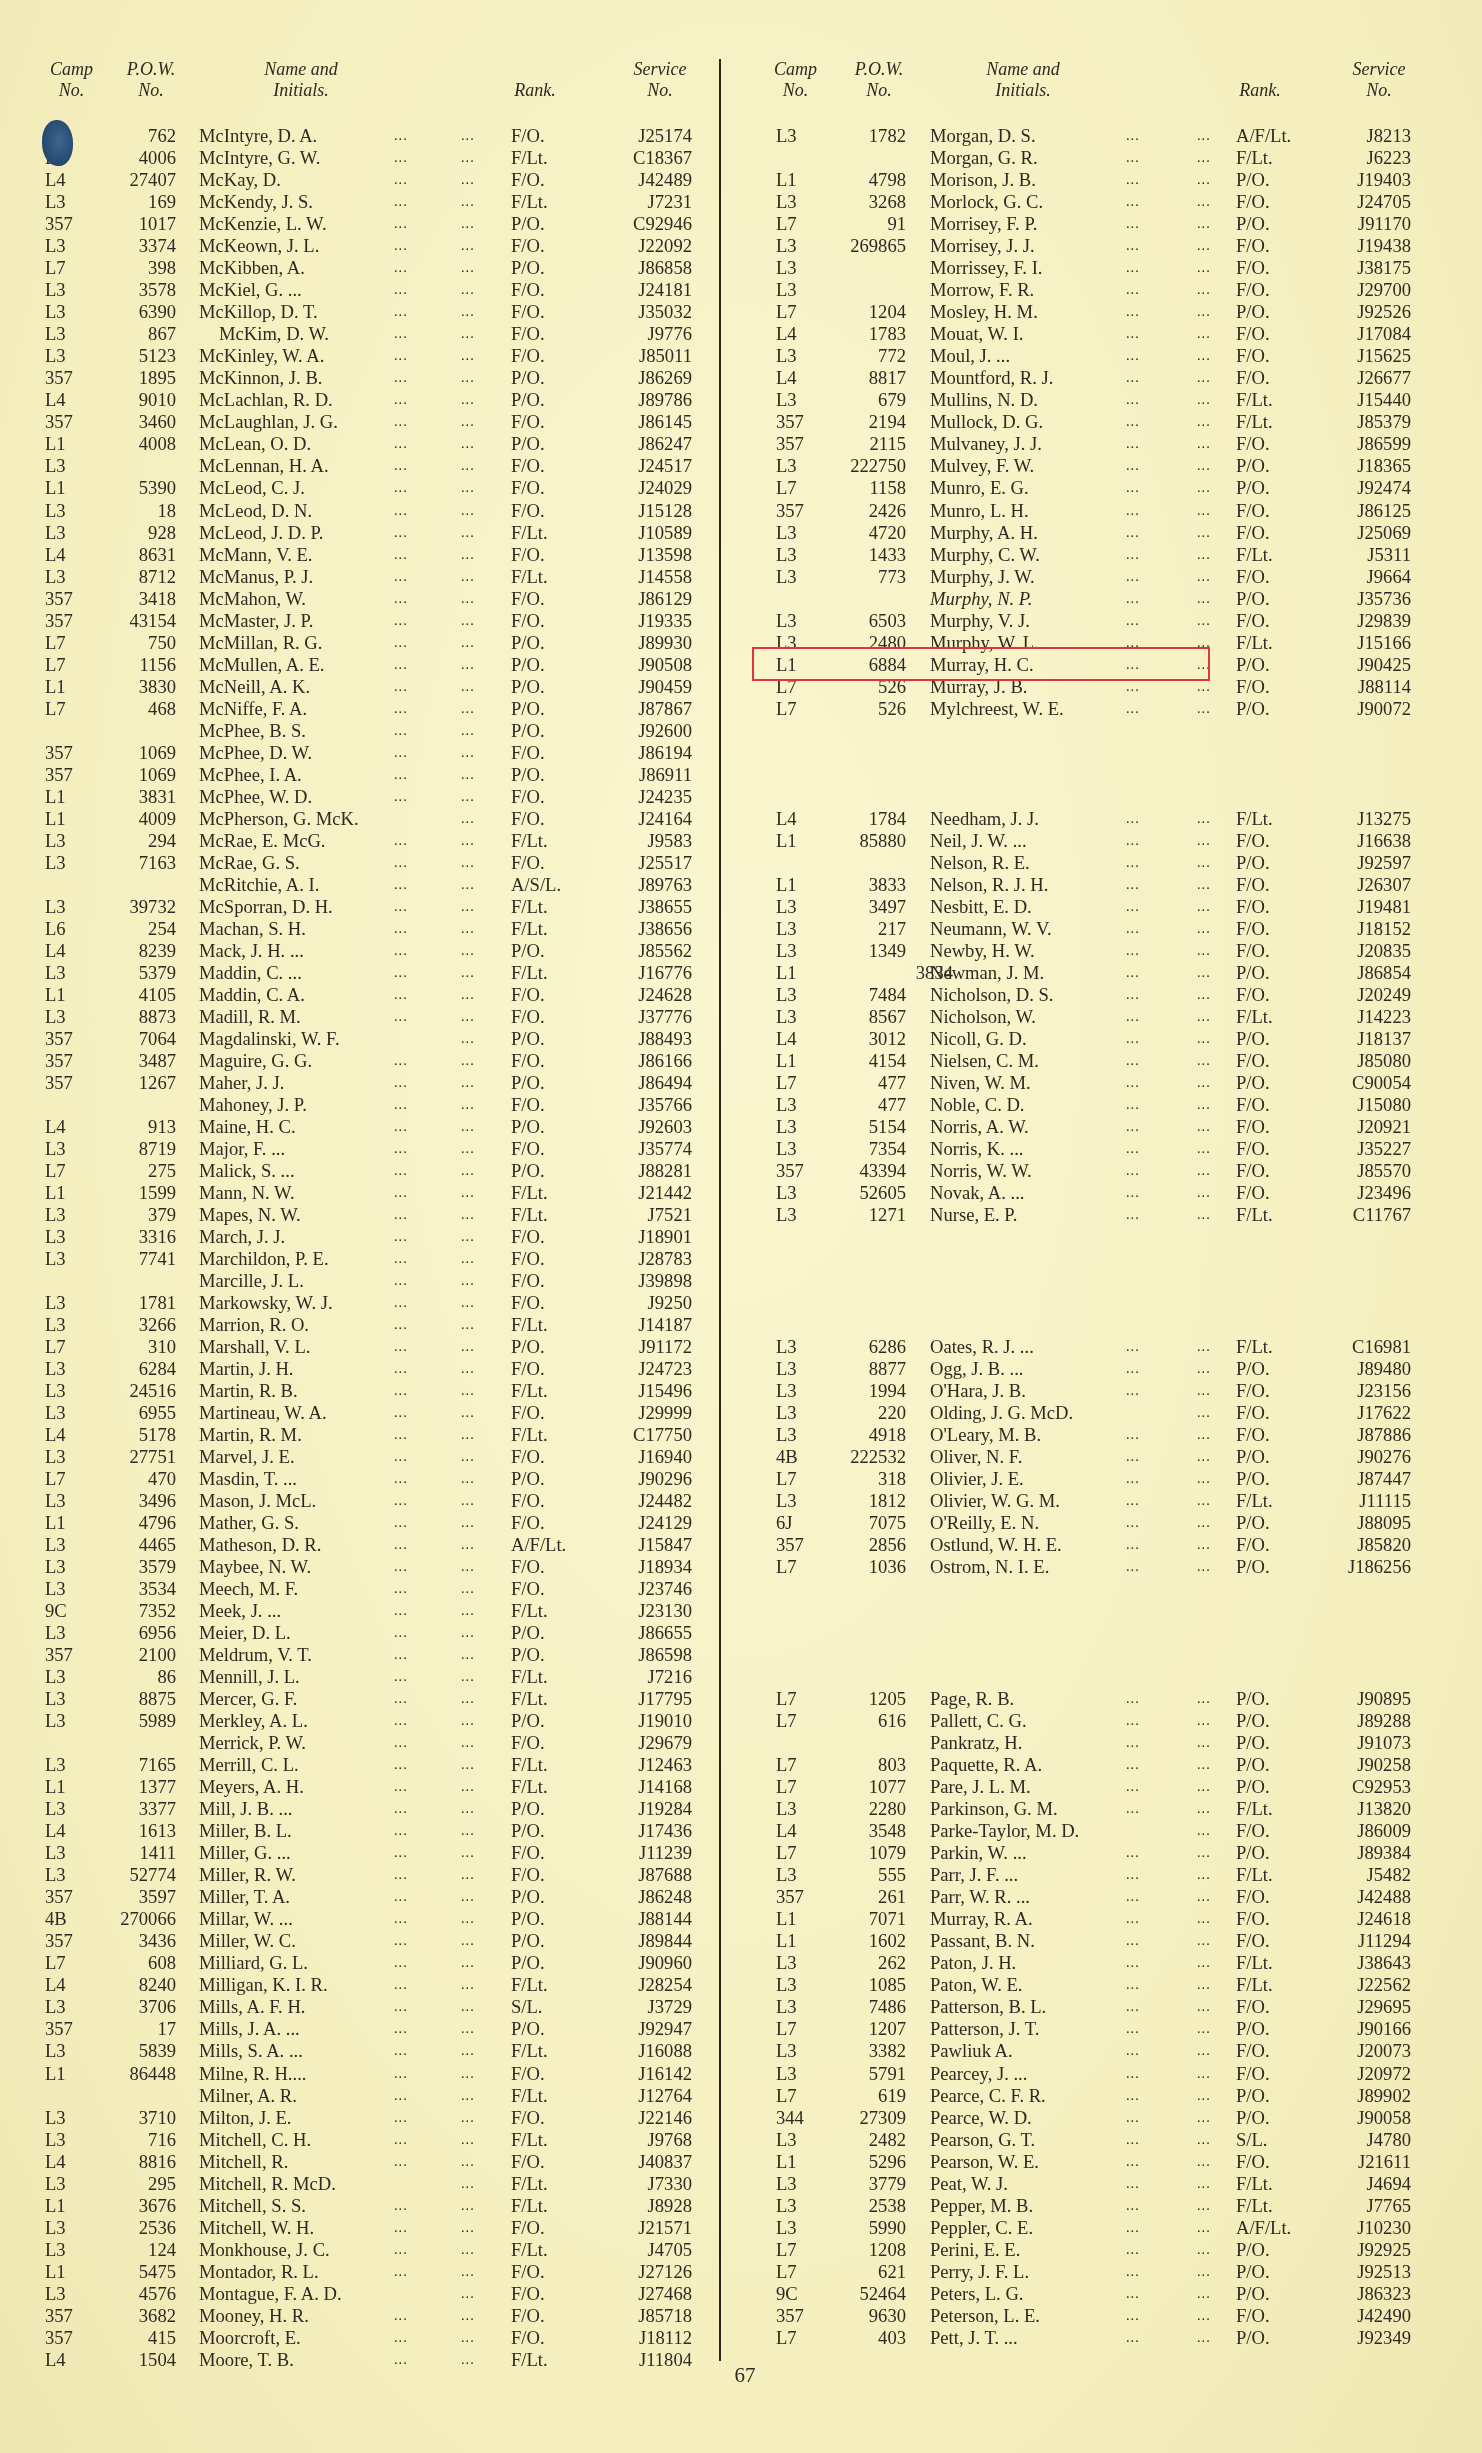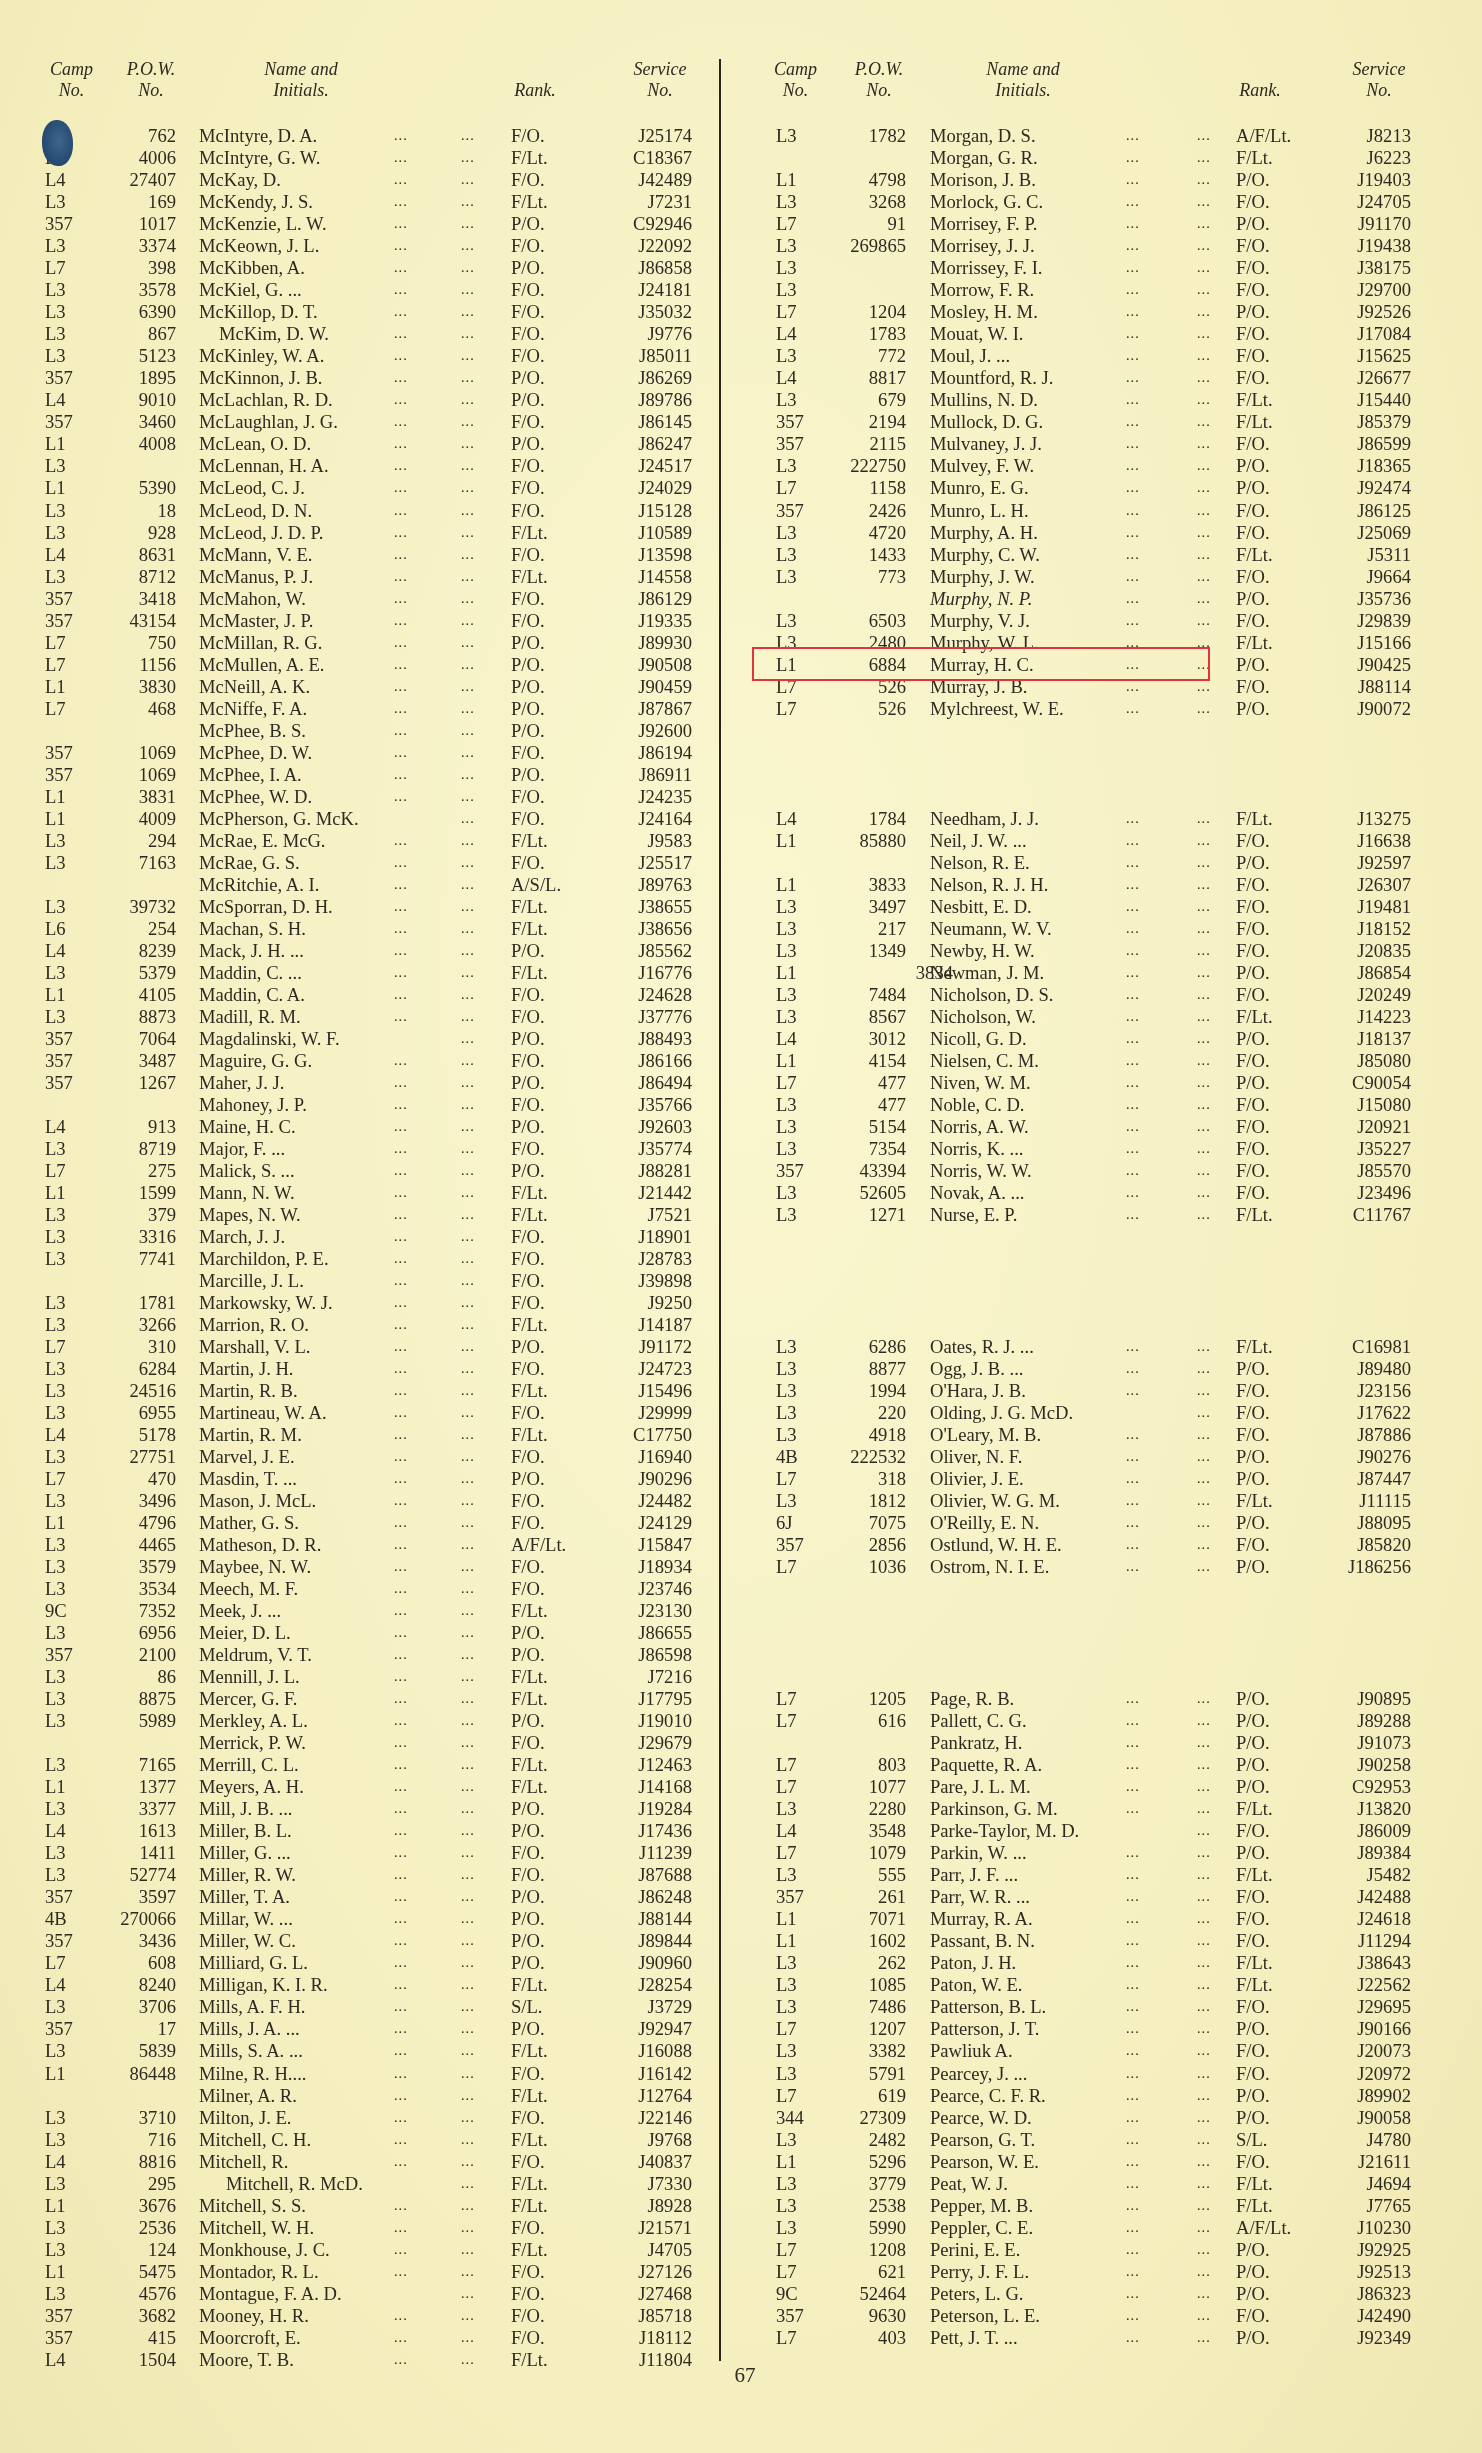--- a/index.html
+++ b/index.html
@@ -926,21 +926,21 @@
       <span class="pow" style="left: 61px;">8816</span>
       <span class="name" style="left: 199px;">Mitchell, R.</span>
       <span class="dots1" style="left: 394px;">...</span>
       <span class="dots2" style="left: 461px;">...</span>
       <span class="rank" style="left: 511px;">F/O.</span>
       <span class="svc" style="left: 577px;">J40837</span>
     </div>
     <div class="row" style="left: 0px; width: 1483px; top: 2172px;">
       <span class="camp" style="left: 45px;">L3</span>
       <span class="pow" style="left: 61px;">295</span>
-      <span class="name" style="left: 199px; margin-left: 27px;">Mitchell, R. McD.</span>
+      <span class="name" style="left: 199px;">Mitchell, R. McD.</span>
       <span class="dots1" style="left: 394px;"></span>
       <span class="dots2" style="left: 461px;">...</span>
       <span class="rank" style="left: 511px;">F/Lt.</span>
       <span class="svc" style="left: 577px;">J7330</span>
     </div>
     <div class="row" style="left: 0px; width: 1483px; top: 2194px;">
       <span class="camp" style="left: 45px;">L1</span>
       <span class="pow" style="left: 61px;">3676</span>
       <span class="name" style="left: 199px;">Mitchell, S. S.</span>
       <span class="dots1" style="left: 394px;">...</span>

